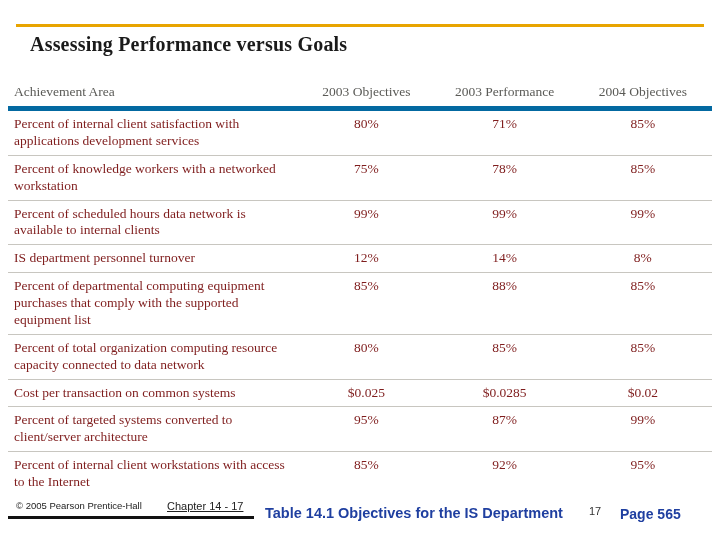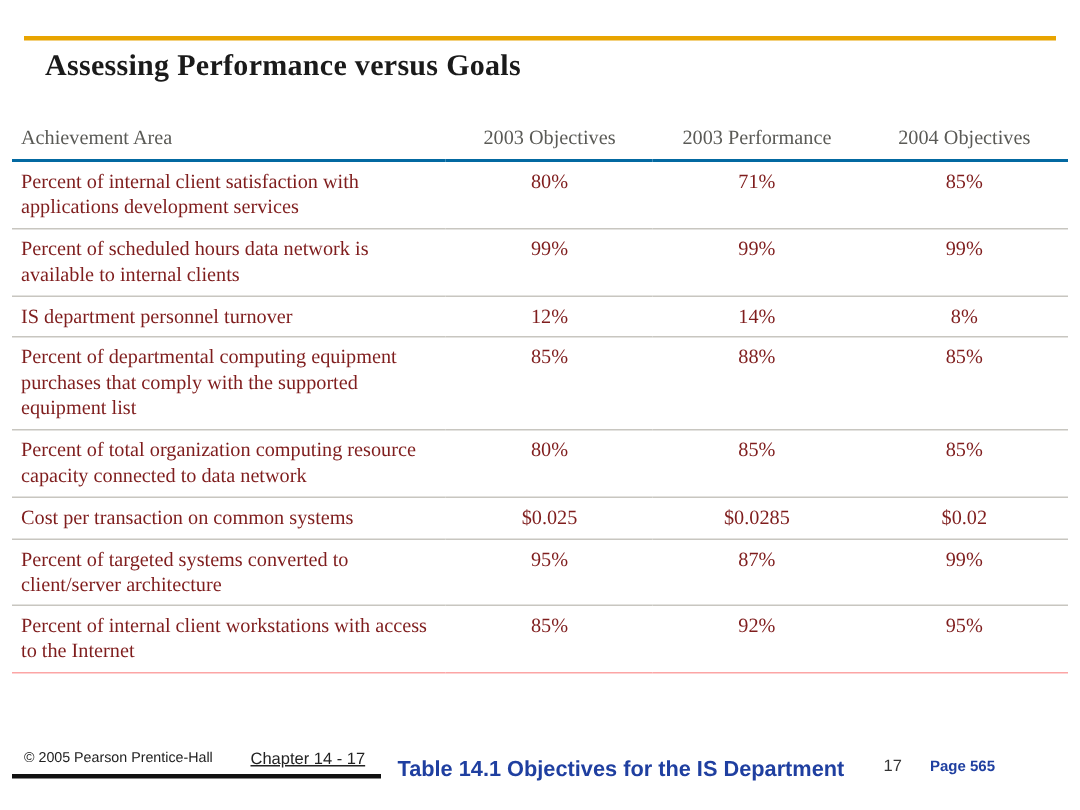--- a/index.html
+++ b/index.html
@@ -57,21 +57,21 @@
     color: #5a5a56;
     text-align: center;
     padding: 2px 6px 6px 6px;
     vertical-align: bottom;
   }
   table.perf th.col-area {
     text-align: left;
     padding-left: 6px;
   }
   .head-row {
-    border-bottom: 2px solid #0369a1;
+    border-bottom: 5px solid #0369a1;
     margin-top: 40px;
   }
   table.perf td {
     font-size: 13.5px;
     color: #7f1d1d;
     padding: 5px 6px 5px 6px;
     vertical-align: top;
     line-height: 1.25;
   }
   table.perf td.area {
@@ -133,21 +133,21 @@
     font-size: 14.5px;
     font-weight: bold;
     color: #1F3FA0;
     white-space: nowrap;
   }
   .page-label {
     position: absolute;
     left: 620px;
     top: 506px;
     font-family: "Liberation Sans", sans-serif;
-    font-size: 10px;
+    font-size: 14px;
     font-weight: bold;
     color: #1F3FA0;
     white-space: nowrap;
   }
   .slide-number {
     position: absolute;
     left: 589px;
     top: 505px;
     font-family: "Liberation Sans", sans-serif;
     font-size: 11px;
@@ -172,20 +172,26 @@
       </tr>
     </thead>
     <tbody>
       <tr>
         <td class="area">Percent of internal client satisfaction with applications development services</td>
         <td class="num">80%</td>
         <td class="num">71%</td>
         <td class="num">85%</td>
       </tr>
       <tr class="sep">
+        <td class="area">Percent of knowledge workers with a networked workstation</td>
+        <td class="num">75%</td>
+        <td class="num">78%</td>
+        <td class="num">85%</td>
+      </tr>
+      <tr class="sep">
         <td class="area">Percent of scheduled hours data network is available to internal clients</td>
         <td class="num">99%</td>
         <td class="num">99%</td>
         <td class="num">99%</td>
       </tr>
       <tr class="sep">
         <td class="area">IS department personnel turnover</td>
         <td class="num">12%</td>
         <td class="num">14%</td>
         <td class="num">8%</td>

